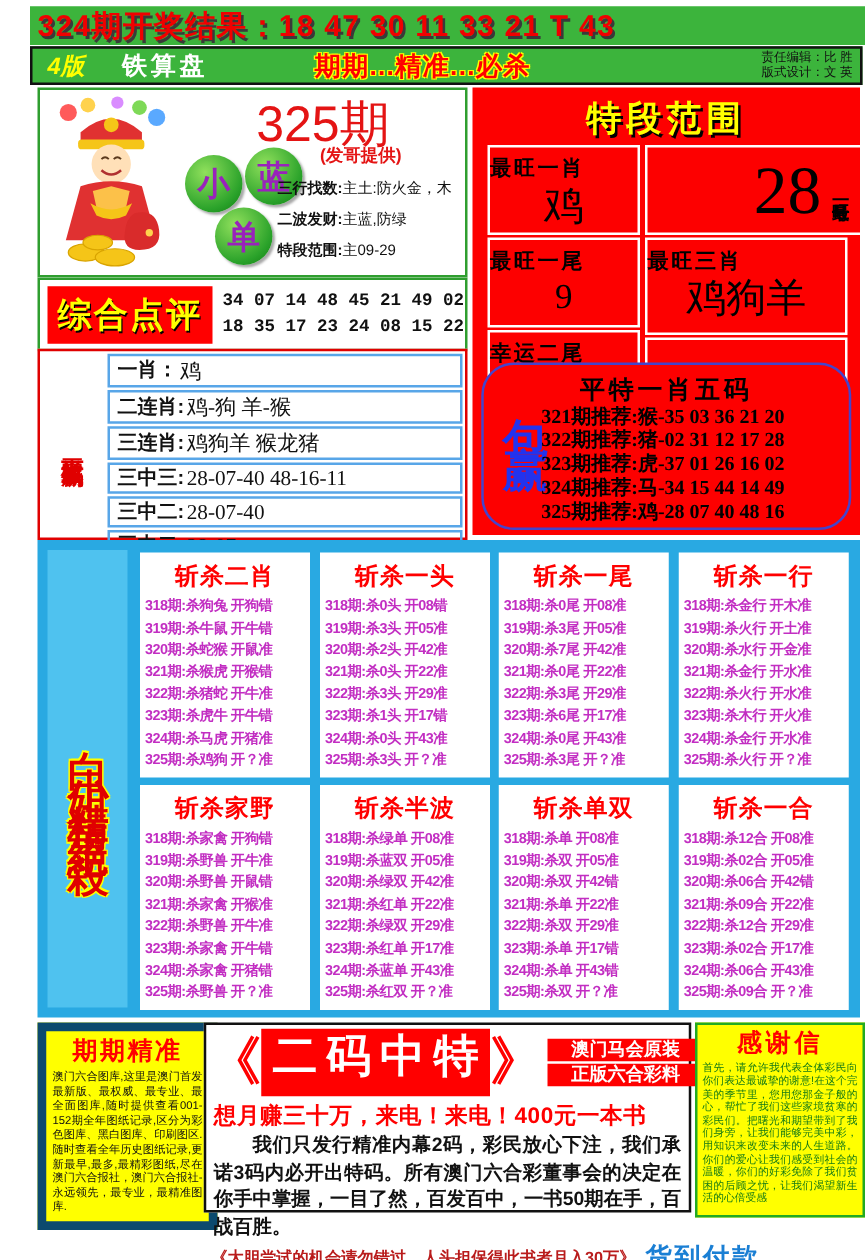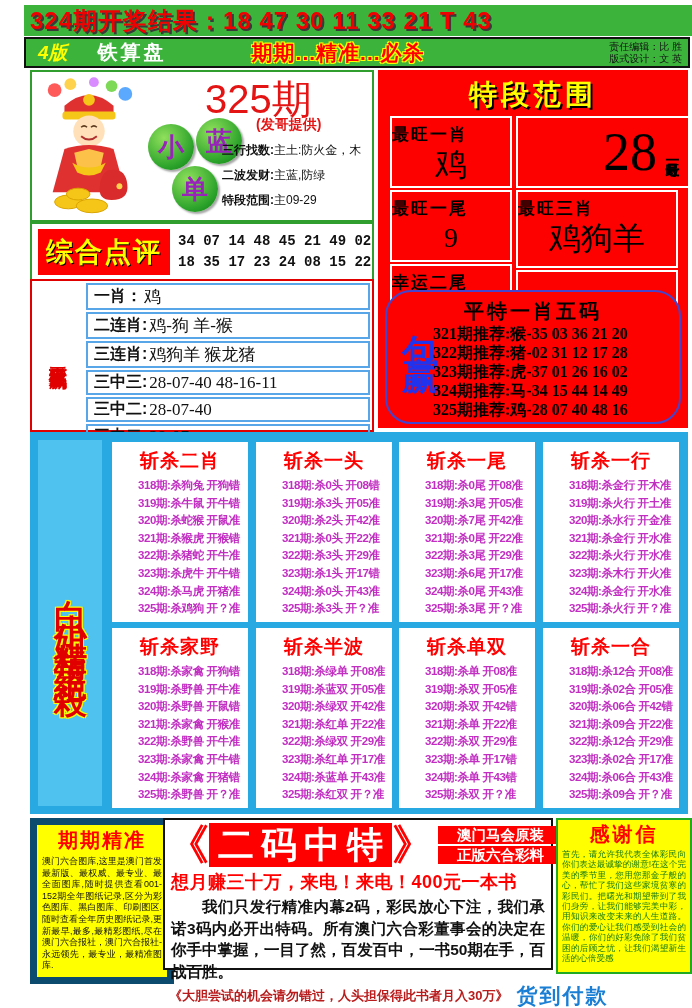--- a/index.html
+++ b/index.html
@@ -75,31 +75,31 @@
              display:flex;align-items:center;justify-content:center;}
   .kill-side-text{writing-mode:vertical-rl;text-orientation:upright;font-size:33px;font-weight:bold;color:#e00000;
                   letter-spacing:14px;
                   text-shadow:1px 1px 0 #ff0,-1px -1px 0 #ff0,1px -1px 0 #ff0,-1px 1px 0 #ff0;}
   .kbox{position:absolute;width:136px;height:180px;background:#fff;}
   .c1{left:82px;} .c2{left:226px;} .c3{left:369px;} .c4{left:513px;}
   .r1{top:10px;} .r2{top:196px;}
   .kbox-title{text-align:center;color:#f00;font-weight:bold;font-size:19px;margin-top:6px;letter-spacing:1px;}
   .krow{color:#c22ec2;font-size:11.5px;font-weight:bold;line-height:17.6px;padding-left:4px;
         letter-spacing:-0.4px;white-space:nowrap;}
-  .kbox-rows{margin-top:3px;padding-left:22px;}
+  .kbox-rows{margin-top:3px;}
   
   .bl{position:absolute;left:30px;top:818px;width:130px;height:152px;background:#ffff00;border:7px solid #0c4a6e;}
   .bl-title{text-align:center;color:#f00;font-weight:bold;font-size:20px;letter-spacing:2px;margin-top:2px;}
   .bl-body{font-size:9px;color:#111;line-height:11.6px;padding:2px 5px;text-align:justify;}
   .bm{position:absolute;left:163px;top:818px;width:386px;height:148px;background:#fff;border:2px solid #111;}
   .bm-head{display:flex;align-items:center;padding:3px 2px 0 2px;}
   .bracket{color:#f00;font-size:42px;font-weight:bold;line-height:44px;
            font-family:"Liberation Serif","DejaVu Serif",serif;}
   .book{background:#f00;color:#fff;font-weight:bold;font-size:36px;letter-spacing:7px;
-        padding:2px 2px 2px 9px;line-height:40px;white-space:nowrap;}
+        padding:2px 2px 12px 9px;line-height:40px;white-space:nowrap;}
   .bm-sub{margin-left:4px;display:flex;flex-direction:column;gap:2px;}
   .bm-sub div{background:#f00;color:#fff;font-weight:bold;font-size:14.5px;line-height:18px;padding:0 19px;white-space:nowrap;}
   .bm-hot{color:#f00;font-weight:bold;font-size:18px;margin:3px 4px 0 6px;white-space:nowrap;letter-spacing:0.5px;}
   .bm-body{color:#111;font-weight:bold;font-size:15.5px;line-height:21.5px;padding:2px 6px 0 6px;text-indent:2em;
            text-align:justify;}
   .bm-note{display:flex;align-items:center;padding:0 4px;white-space:nowrap;}
   .bm-note .txt{color:#b91c1c;font-weight:bold;font-size:13px;}
   .bm-cod{color:#1a7fd4;font-weight:bold;font-size:21px;margin-left:8px;letter-spacing:2px;}
   .br{position:absolute;left:556px;top:818px;width:132px;height:152px;background:#ffff00;border:2px solid #22aa22;}
   .br-title{text-align:center;color:#f00;font-weight:bold;font-size:20px;letter-spacing:3px;margin-top:1px;}

